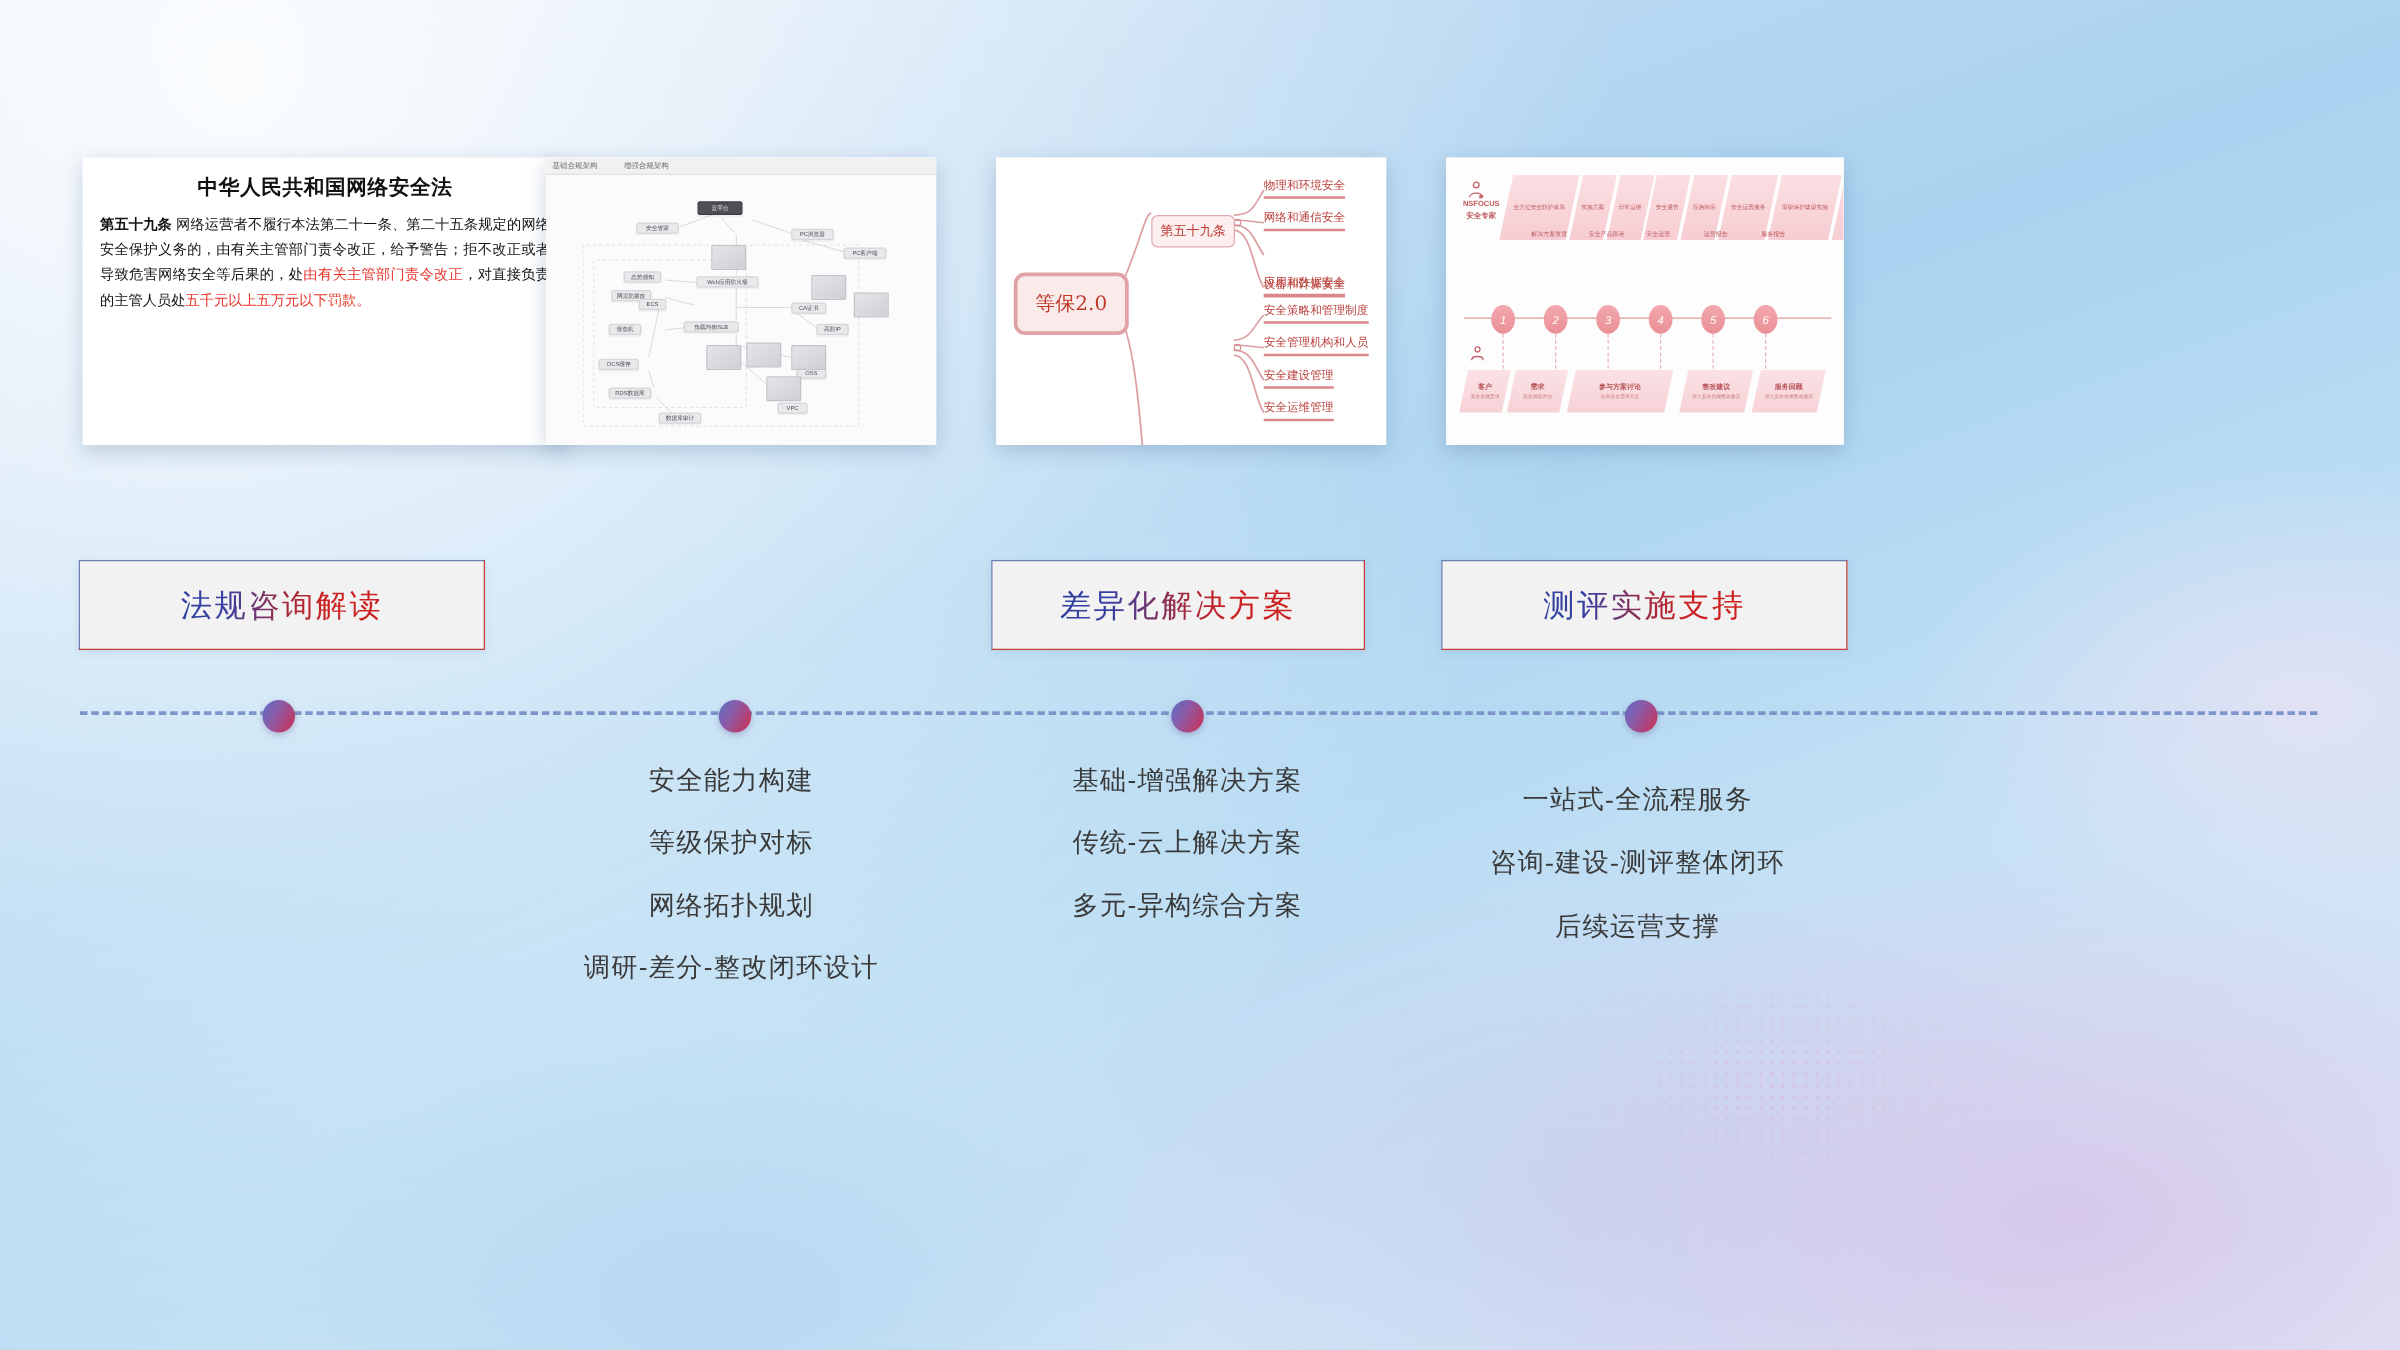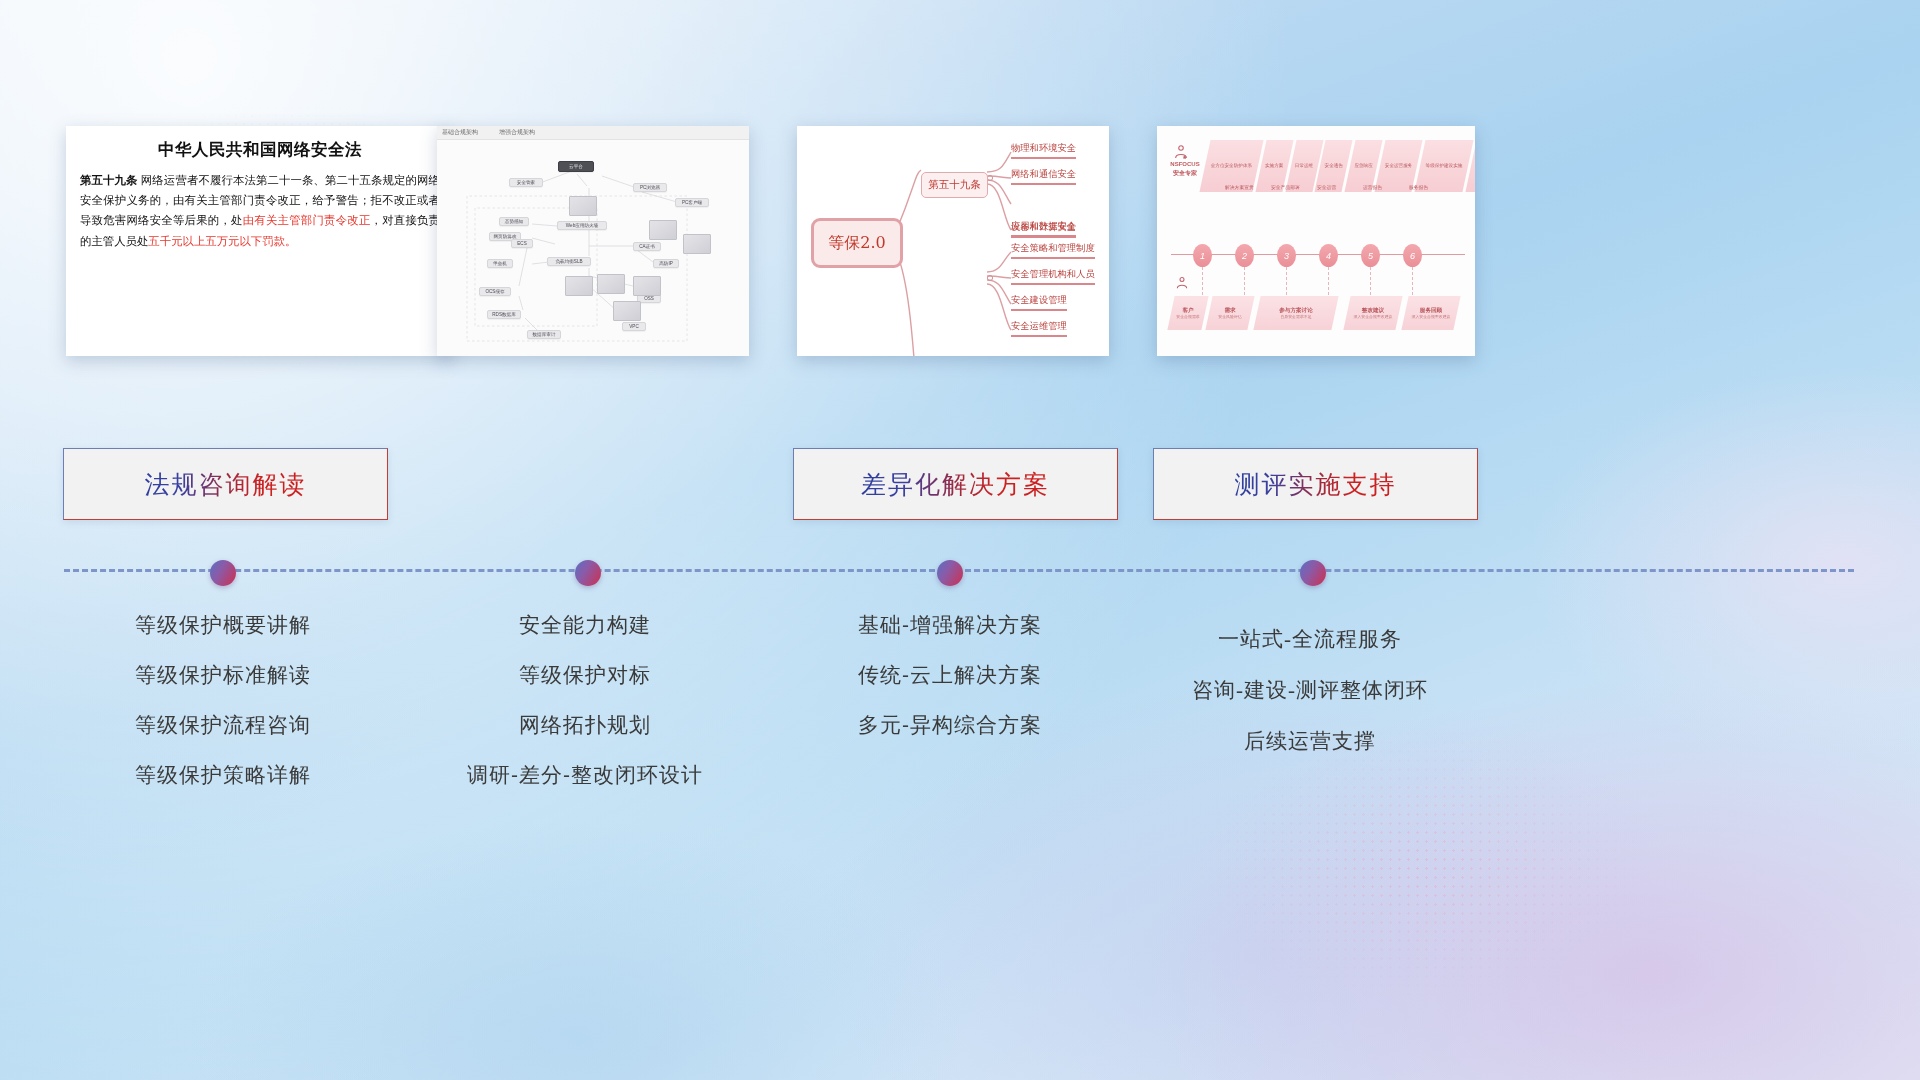--- a/index.html
+++ b/index.html
@@ -172,21 +172,21 @@
     border-top:1.6px solid #6b7fb5;
     border-left:1.6px solid #6b7fb5;
     border-right:1.6px solid #c73b35;
     border-bottom:1.6px solid #c73b35;
     display:flex;align-items:center;justify-content:center;
     box-shadow:0 2px 7px rgba(70,100,140,.14);
     box-sizing:border-box;
   }
   .headBox.h1{left:63px;width:325px;}
   .headBox.h2{left:432px;width:325px;}
-  .headBox.h3{left:793px;width:325px;align-items:center;}
+  .headBox.h3{left:793px;width:299px;align-items:center;}
   .headBox.h4{left:1153px;width:325px;}
   .headTxt{
     font-size:25px;font-weight:500;letter-spacing:2px;
     background:linear-gradient(90deg,#2e3f9e 0%,#3a40a0 22%,#a0293e 52%,#cc2222 72%,#cc1e1e 100%);
     -webkit-background-clip:text;background-clip:text;color:transparent;
     -webkit-text-fill-color:transparent;
   }
 
   
   .timeline{position:absolute;top:560px;left:0;width:1920px;height:28px;}
@@ -442,26 +442,20 @@
 
   <div class="timeline">
     <div class="tlLine"></div>
     <div class="tlDot d1"></div>
     <div class="tlDot d2"></div>
     <div class="tlDot d3"></div>
     <div class="tlDot d4"></div>
   </div>
 
   <div class="lists">
-    <div class="listCol c1" id="list-col-0">
-        <div class="listItem">等级保护概要讲解</div>
-        <div class="listItem">等级保护标准解读</div>
-        <div class="listItem">等级保护流程咨询</div>
-        <div class="listItem">等级保护策略详解</div>
-      </div>
     <div class="listCol c2" id="list-col-1">
         <div class="listItem">安全能力构建</div>
         <div class="listItem">等级保护对标</div>
         <div class="listItem">网络拓扑规划</div>
         <div class="listItem">调研-差分-整改闭环设计</div>
       </div>
     <div class="listCol c3" id="list-col-2">
         <div class="listItem">基础-增强解决方案</div>
         <div class="listItem">传统-云上解决方案</div>
         <div class="listItem">多元-异构综合方案</div>

